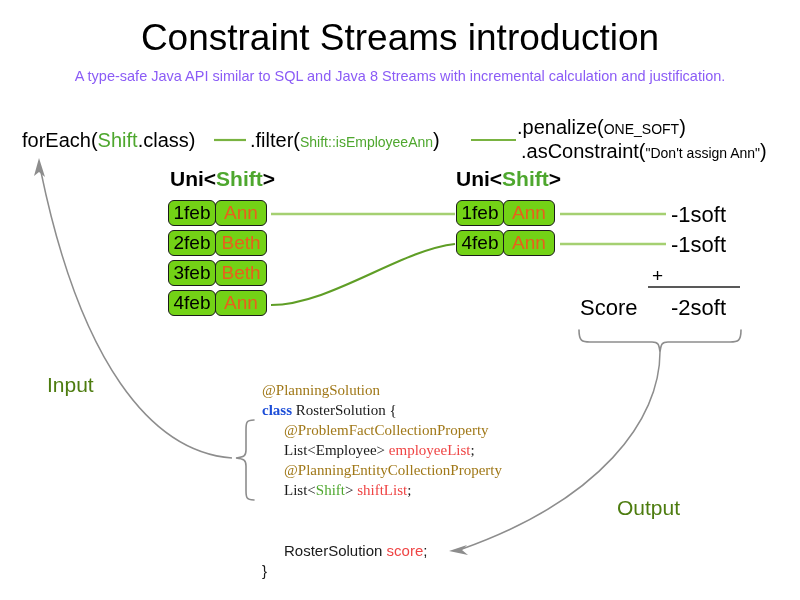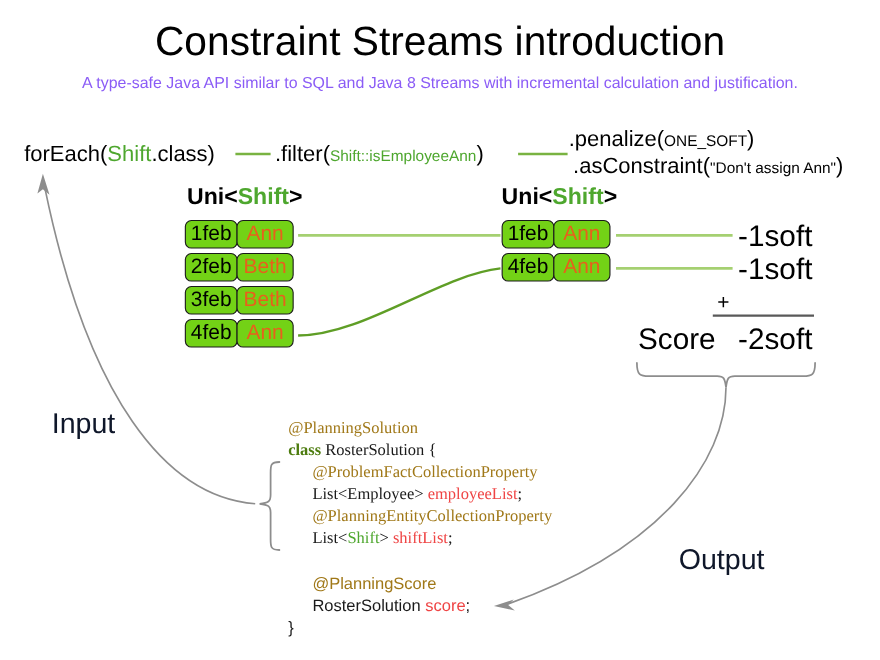--- a/index.html
+++ b/index.html
@@ -79,36 +79,36 @@
     font-size: 19px;
     line-height: 24px;
     text-align: center;
     overflow: hidden;
   }
   .chip.date { color: #000000; width: 48px; }
   .chip.emp  { color: #e8601c; width: 52px; }
 
   
   .score-text {
-    font-size: 27px;
+    font-size: 22px;
     line-height: 24px;
     white-space: nowrap;
     color: #000;
   }
   #soft-1 { left: 671px; top: 203px; }
   #soft-2 { left: 671px; top: 233px; }
   #plus-sign { left: 652px; top: 264px; font-size: 19px; }
   #score-word { left: 580px; top: 296px; }
   #score-total { left: 671px; top: 296px; }
 
   
   .io-label {
-    font-size: 26px;
-    line-height: 24px;
-    color: #0f172a;
+    font-size: 21px;
+    line-height: 24px;
+    color: #4d7c0f;
     white-space: nowrap;
   }
   #input-label  { left: 47px;  top: 373px; }
   #output-label { left: 617px; top: 496px; }
 
   
   #code-block {
     left: 262px;
     top: 380px;
     font-size: 15px;
@@ -119,21 +119,21 @@
   }
   #code-block-2 {
     left: 262px;
     top: 521px;
     font-size: 15px;
     line-height: 20px;
     white-space: pre;
     color: #1a1a1a;
   }
   .anno { color: #a07818; }
-  .kw   { color: #4d7c0f; font-weight: bold; }
+  .kw   { color: #1d4ed8; font-weight: bold; }
   .field { color: #ef4444; }
   .gtype { color: #4ea72e; }
   .ind1 { padding-left: 22px; display: inline-block; }
 </style>
 </head>
 <body>
 
 <svg id="canvas" viewBox="0 0 800 600" xmlns="http://www.w3.org/2000/svg">
 
   <line x1="214" y1="140" x2="246" y2="140" stroke="#79b341" stroke-width="2.2"></line>
@@ -201,13 +201,13 @@
 <div class="abs score-text" id="soft-2">-1soft</div>
 <div class="abs score-text" id="plus-sign">+</div>
 <div class="abs score-text" id="score-word">Score</div>
 <div class="abs score-text" id="score-total">-2soft</div>
 
 <div class="abs io-label" id="input-label">Input</div>
 <div class="abs io-label" id="output-label">Output</div>
 
 <div class="abs" id="code-block"><span class="anno">@PlanningSolution</span><br><span class="kw">class</span><span> RosterSolution {</span><br><span class="anno ind1">@ProblemFactCollectionProperty</span><br><span class="ind1">List&lt;Employee&gt; </span><span class="field">employeeList</span><span>;</span><br><span class="anno ind1">@PlanningEntityCollectionProperty</span><br><span class="ind1">List&lt;</span><span class="gtype">Shift</span><span>&gt; </span><span class="field">shiftList</span><span>;</span></div>
 
-<div class="abs" id="code-block-2"><span class="anno ind1">@PlanningScore</span><br><span class="ind1">RosterSolution </span><span class="field">score</span><span>;</span><br><span>}</span></div>
+<div class="abs" id="code-block-2"><br><span class="ind1">RosterSolution </span><span class="field">score</span><span>;</span><br><span>}</span></div>
 
 </body></html>

